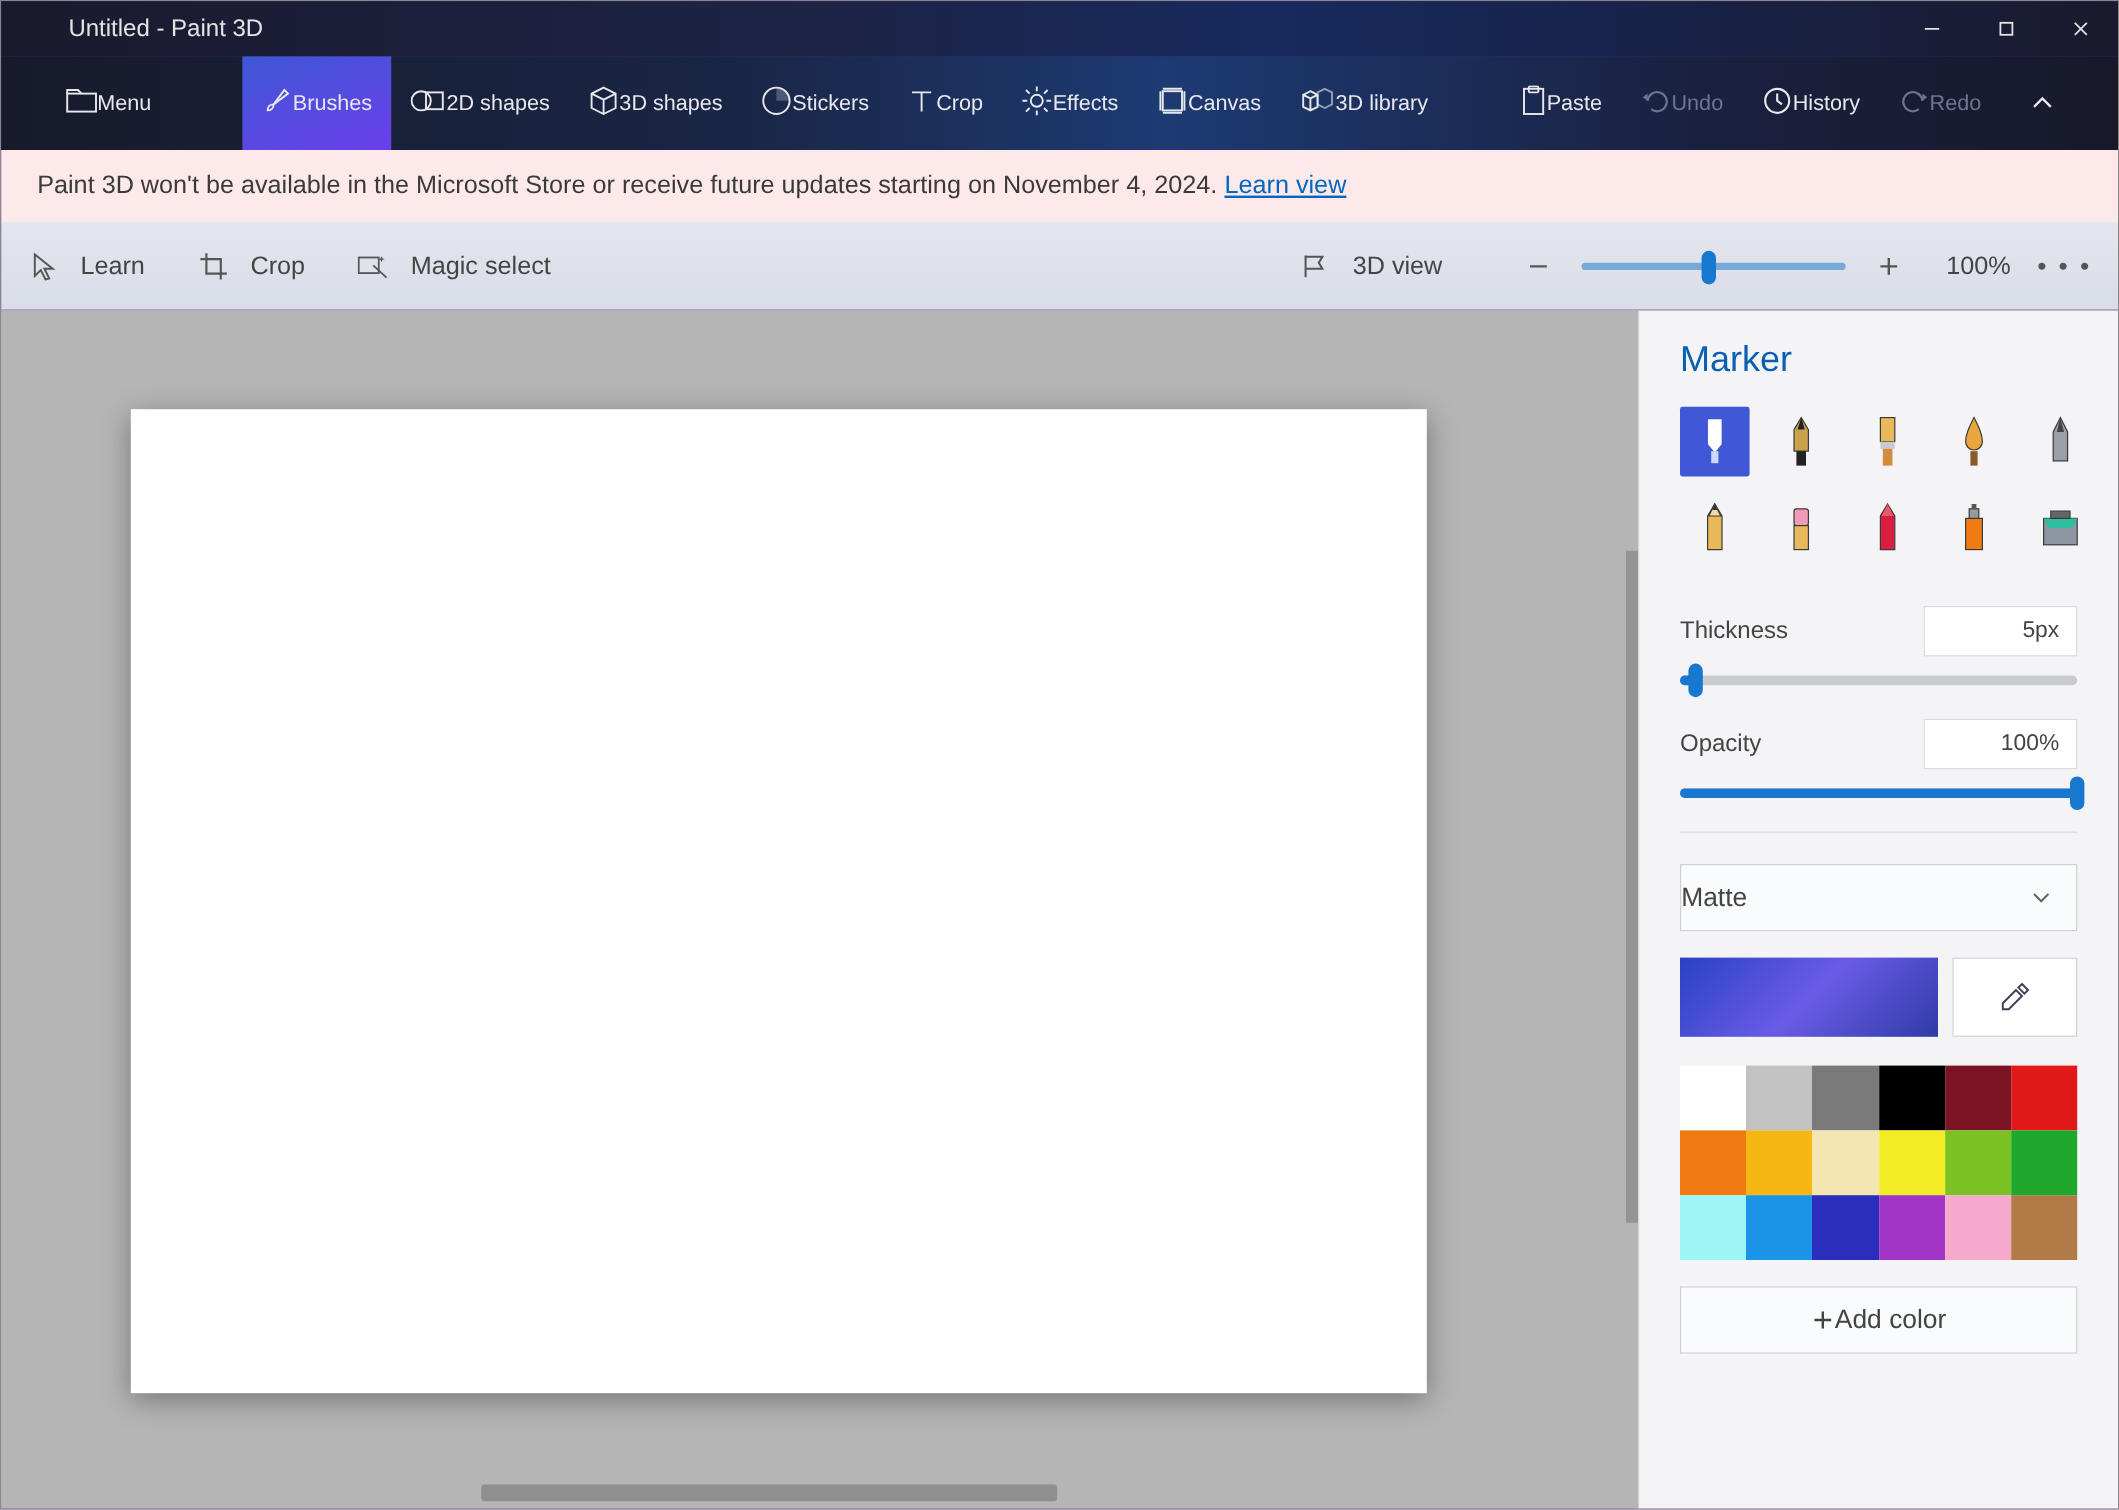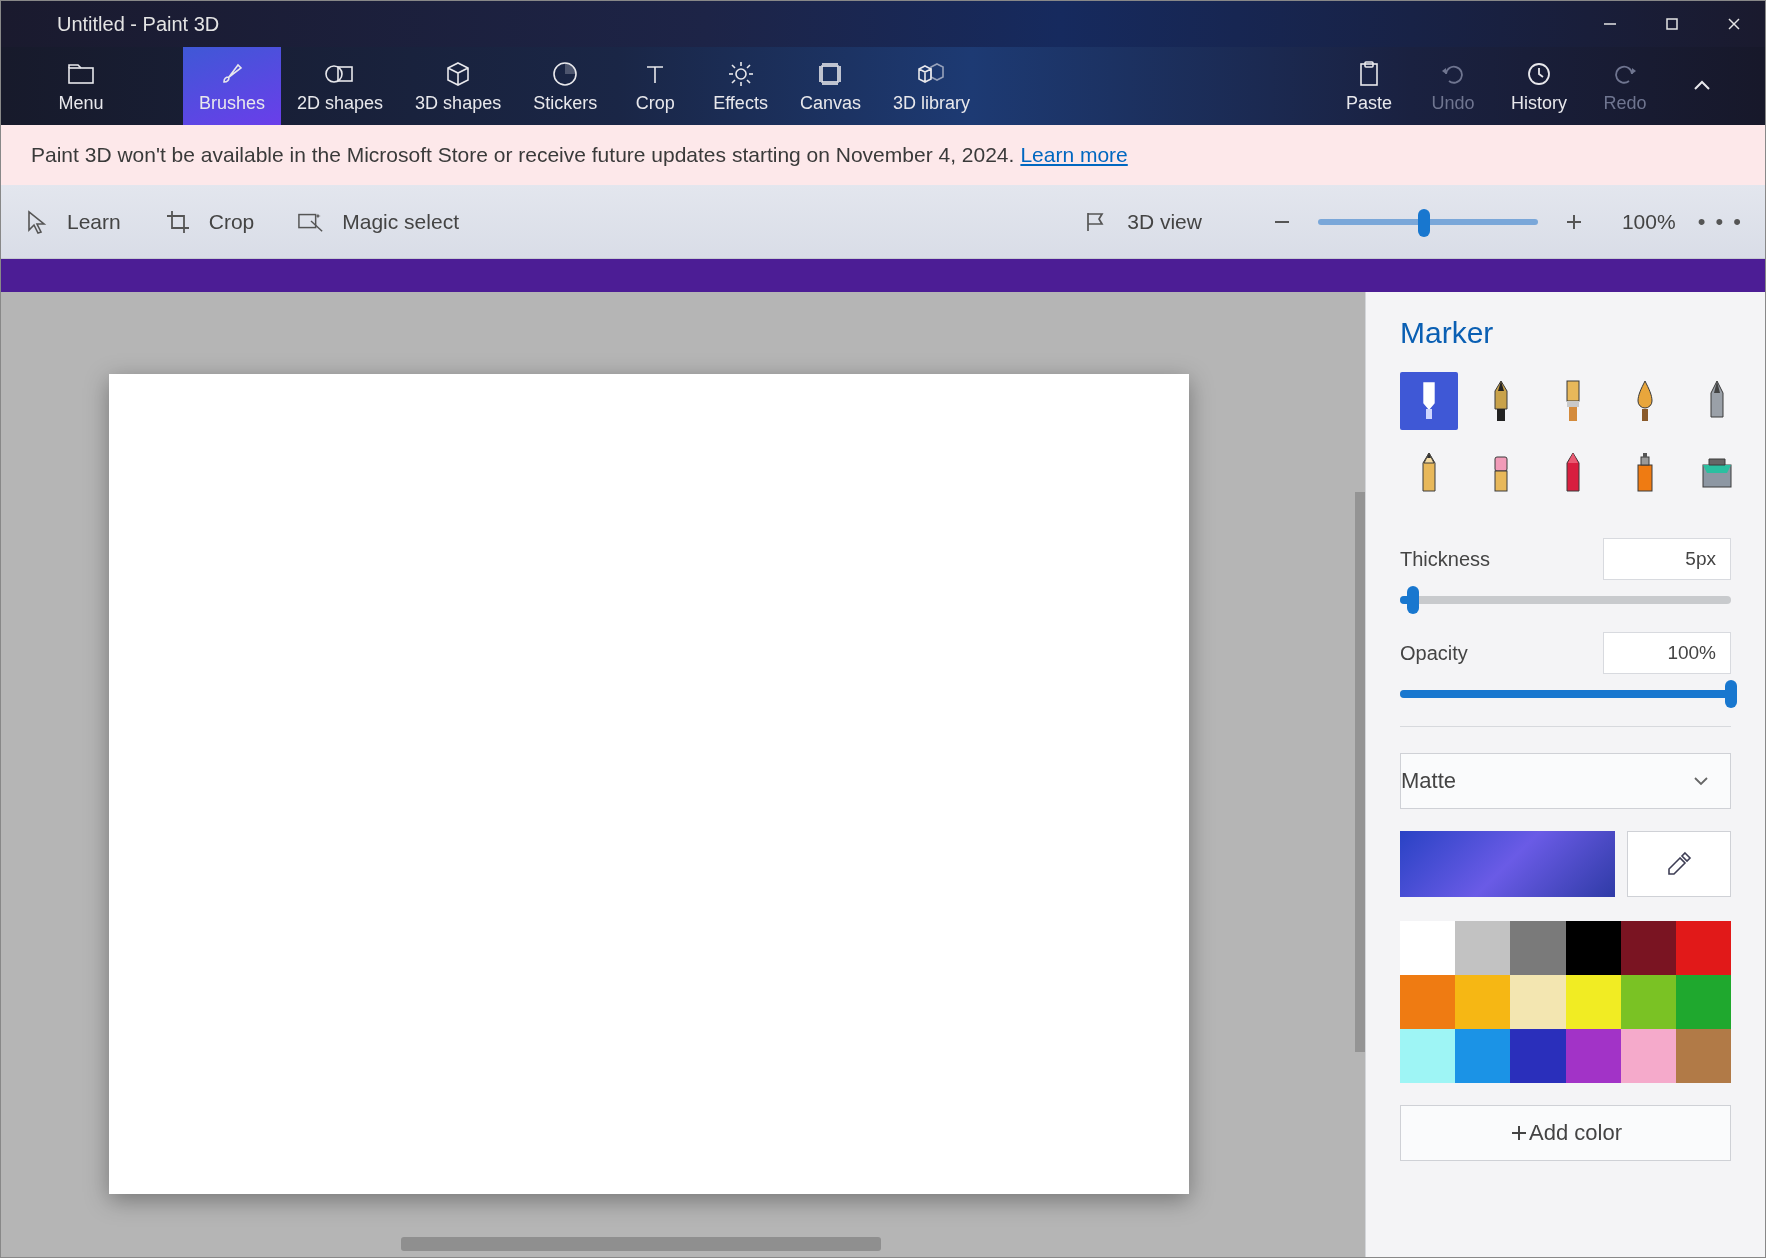--- a/index.html
+++ b/index.html
@@ -10,21 +10,21 @@
 
 .titlebar { height:46px; background:linear-gradient(to right,#1a1a2e 0%,#1d2447 40%,#162a5e 60%,#1a1a2e 100%); display:flex; align-items:center; color:#e4e4e4; padding-left:56px; }
 .titlebar .title { font-size:20px; }
 .titlebar .winbtns { margin-left:auto; display:flex; }
 .titlebar .winbtn { width:62px; height:46px; display:flex; align-items:center; justify-content:center; color:#e4e4e4; }
 .titlebar .winbtn svg { width:16px; height:16px; }
 
 
 .ribbon { height:78px; background:linear-gradient(to right,#171a2b 0%,#1a2646 35%,#1d3a73 55%,#1a2140 80%,#17182a 100%); display:flex; align-items:stretch; padding-left:38px; padding-right:28px; }
 .ribbon .rgroup { display:flex; }
-.ribbon .rbtn { display:flex; flex-direction:column; align-items:center; justify-content:center; color:#e8e8ec; font-size:18px; padding:0 16px; min-width:84px; position:relative; }
+.ribbon .rbtn { display:flex; flex-direction:row; align-items:center; justify-content:center; color:#e8e8ec; font-size:18px; padding:0 16px; min-width:84px; position:relative; }
 .ribbon .rbtn .icon { height:30px; display:flex; align-items:center; justify-content:center; margin-bottom:4px; }
 .ribbon .rbtn.active { background:linear-gradient(160deg,#3f58d6,#6a3eea); }
 .ribbon .rbtn.disabled { color:#6f7590; }
 .ribbon .spacer { flex:1; }
 .ribbon .chev { width:70px; display:flex; align-items:center; justify-content:center; color:#e8e8ec; }
 
 
 .notice { height:60px; background:#fde8ea; color:#3a3a3a; font-size:21px; display:flex; align-items:center; padding-left:30px; }
 .notice a { color:#0067c0; text-decoration:underline; margin-left:6px; }
 
@@ -34,21 +34,21 @@
 .subbtn .icon { width:26px; height:26px; margin-right:18px; display:flex; align-items:center; justify-content:center; }
 .subbar .flex { flex:1; }
 .zoomwrap { display:flex; align-items:center; }
 .zoombtn { width:40px; height:40px; display:flex; align-items:center; justify-content:center; color:#555; }
 .zoomslider { width:220px; height:6px; background:#7aa7d9; position:relative; margin:0 16px; border-radius:3px; }
 .zoomslider .zthumb { position:absolute; top:-10px; width:12px; height:28px; background:#1877cf; border-radius:6px; }
 .zoompct { font-size:21px; color:#444; margin:0 22px 0 28px; }
 .more { font-size:22px; color:#555; letter-spacing:2px; }
 
 
-.mainrow { flex:1; display:flex; min-height:0; background:#b5b5b5;margin-top:33px; }
+.mainrow { flex:1; display:flex; min-height:0; background:#b5b5b5; }
 .canvaswrap { flex:1; position:relative; background:#b5b5b5; overflow:hidden; }
 .canvas { position:absolute; left:108px; top:82px; width:1080px; height:820px; background:#ffffff; box-shadow:0 6px 22px rgba(0,0,0,0.35); }
 .hscroll { position:absolute; left:400px; bottom:6px; width:480px; height:14px; background:#8f8f8f; border-radius:3px; }
 .vscroll-edge { position:absolute; right:0; top:200px; width:10px; height:560px; background:#949494; }
 
 
 .side { width:400px; background:#f4f4f6; border-left:1px solid #d4d6da; padding:24px 34px 20px 34px; overflow:hidden; }
 .side h1 { color:#0a5fb3; font-weight:400; font-size:30px; margin-bottom:22px; }
 .brushgrid { display:grid; grid-template-columns:repeat(5,58px); grid-auto-rows:58px; gap:14px 14px; margin-bottom:36px; }
 .brushcell { display:flex; align-items:center; justify-content:center; border-radius:2px; }
@@ -238,21 +238,21 @@
     </div>
     <div class="chev">
       <svg width="22" height="22" viewBox="0 0 22 22">
           <path d="M4 14l7-7 7 7" fill="none" stroke="#e8e8ec" stroke-width="2"></path>
         </svg>
     </div>
   </div>
 
   <div class="notice">
     <span>Paint 3D won't be available in the Microsoft Store or receive future updates starting on November 4, 2024.</span>
-    <a href="#">Learn more</a>
+    <a href="#">Learn view</a>
   </div>
 
   <div class="subbar">
     <div class="subbtn">
       <span class="icon">
           <svg width="22" height="24" viewBox="0 0 22 24">
             <path d="M4 2l0 18 5-5 4 8 3-1-4-8h7z" fill="none" stroke="#555" stroke-width="1.6"></path>
           </svg>
         </span>
       <span>Learn</span>

